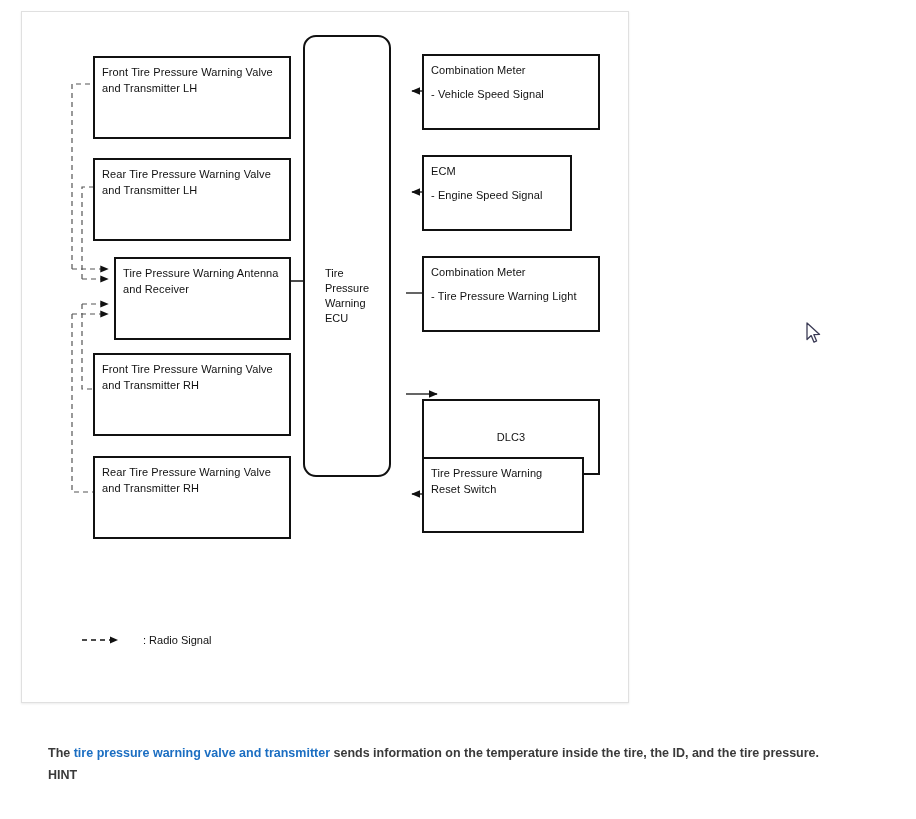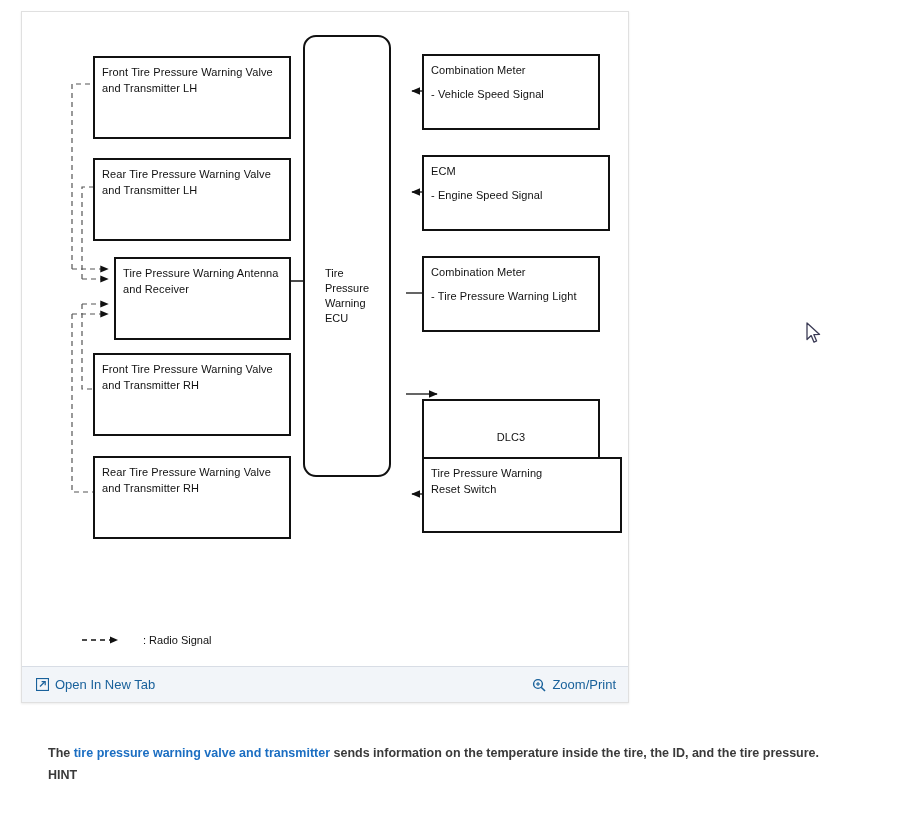--- a/index.html
+++ b/index.html
@@ -210,77 +210,57 @@
 ECU</div>
     </div>
 
     <div class="dbox" style="left:400px; top:42px; width:178px; height:76px;">
       <div class="btext">
         <span>Combination Meter</span>
         <span class="spaced">- Vehicle Speed Signal</span>
       </div>
     </div>
 
-    <div class="dbox" style="left:400px; top:143px; width:188px; height:76px;">
+    <div class="dbox" style="left:400px; top:143px; width:150px; height:76px;">
       <div class="btext">
         <span>ECM</span>
         <span class="spaced">- Engine Speed Signal</span>
       </div>
     </div>
 
     <div class="dbox" style="left:400px; top:244px; width:178px; height:76px;">
       <div class="btext">
         <span>Combination Meter</span>
         <span class="spaced">- Tire Pressure Warning Light</span>
       </div>
     </div>
 
     <div class="dbox center-text" style="left:400px; top:345px; width:178px; height:76px;margin-top:42px;">
       <div class="btext">
         <span>DLC3</span>
       </div>
     </div>
 
-    <div class="dbox" style="left:400px; top:445px; width:200px; height:76px;">
+    <div class="dbox" style="left:400px; top:445px; width:162px; height:76px;">
       <div class="btext">
         <span>Tire Pressure Warning</span><br>
         <span>Reset Switch</span>
       </div>
     </div>
 
     <div id="legend">
       <svg width="42" height="12" viewBox="0 0 42 12">
         <line x1="0" y1="6" x2="28" y2="6" stroke="#111111" stroke-width="1.3" stroke-dasharray="5,4"></line>
         <path d="M28,2.5 L36,6 L28,9.5 z" fill="#111111"></path>
       </svg>
       <span class="legend-text">: Radio Signal</span>
     </div>
 
   </div>
 
-  <div id="figure-footer">
-    <div class="footer-link">
-      <svg width="13" height="13" viewBox="0 0 13 13">
-        <rect x="0.5" y="0.5" width="12" height="12" fill="none" stroke="#19619b" stroke-width="1.2"></rect>
-        <path d="M4,8.5 L8.6,4" stroke="#19619b" stroke-width="1.2" fill="none"></path>
-        <path d="M5.6,3.6 L9.2,3.6 L9.2,7.2" stroke="#19619b" stroke-width="1.2" fill="none"></path>
-      </svg>
-      <span class="flabel">Open In New Tab</span>
-    </div>
-
-    <div class="footer-link">
-      <svg width="14" height="14" viewBox="0 0 14 14">
-        <circle cx="6" cy="6" r="4.4" fill="none" stroke="#19619b" stroke-width="1.4"></circle>
-        <line x1="9.2" y1="9.2" x2="13" y2="13" stroke="#19619b" stroke-width="1.6"></line>
-        <line x1="4" y1="6" x2="8" y2="6" stroke="#19619b" stroke-width="1.1"></line>
-        <line x1="6" y1="4" x2="6" y2="8" stroke="#19619b" stroke-width="1.1"></line>
-      </svg>
-      <span class="flabel">Zoom/Print</span>
-    </div>
-  </div>
 
 </div>
 
 <div id="hint-block">
   <span id="hint-line">
     <span>The </span><span class="hint-link">tire pressure warning valve and transmitter</span><span> sends information on the temperature inside the tire, the ID, and the tire pressure.</span>
   </span>
   <span id="hint-title">HINT</span>
 </div>
 

